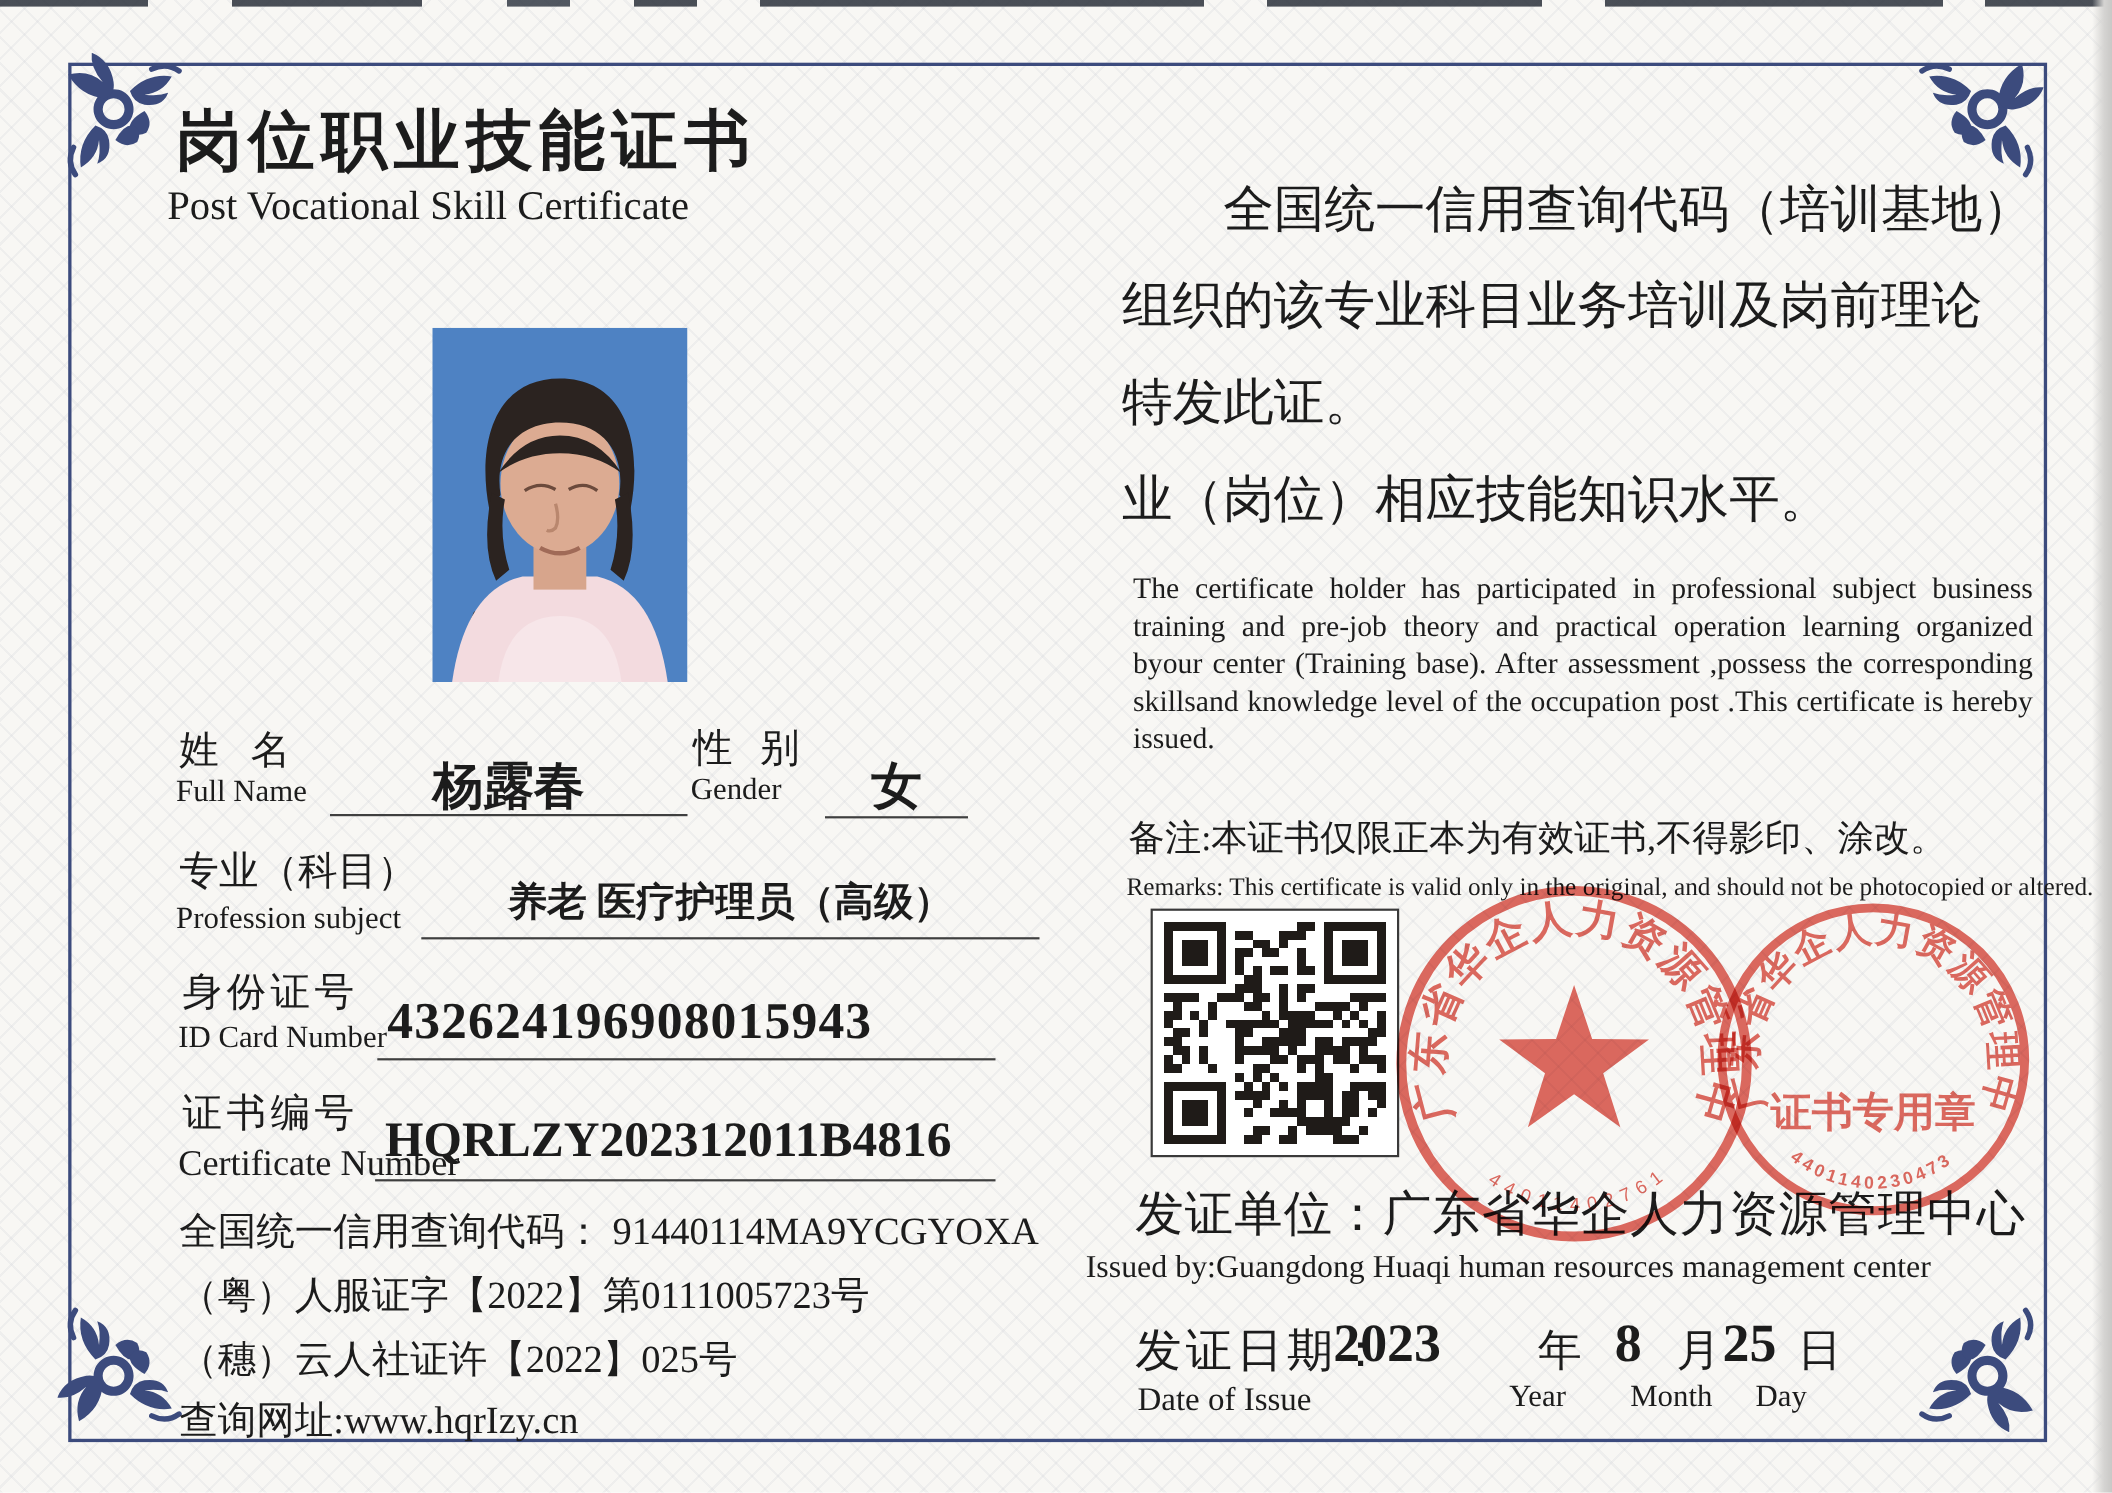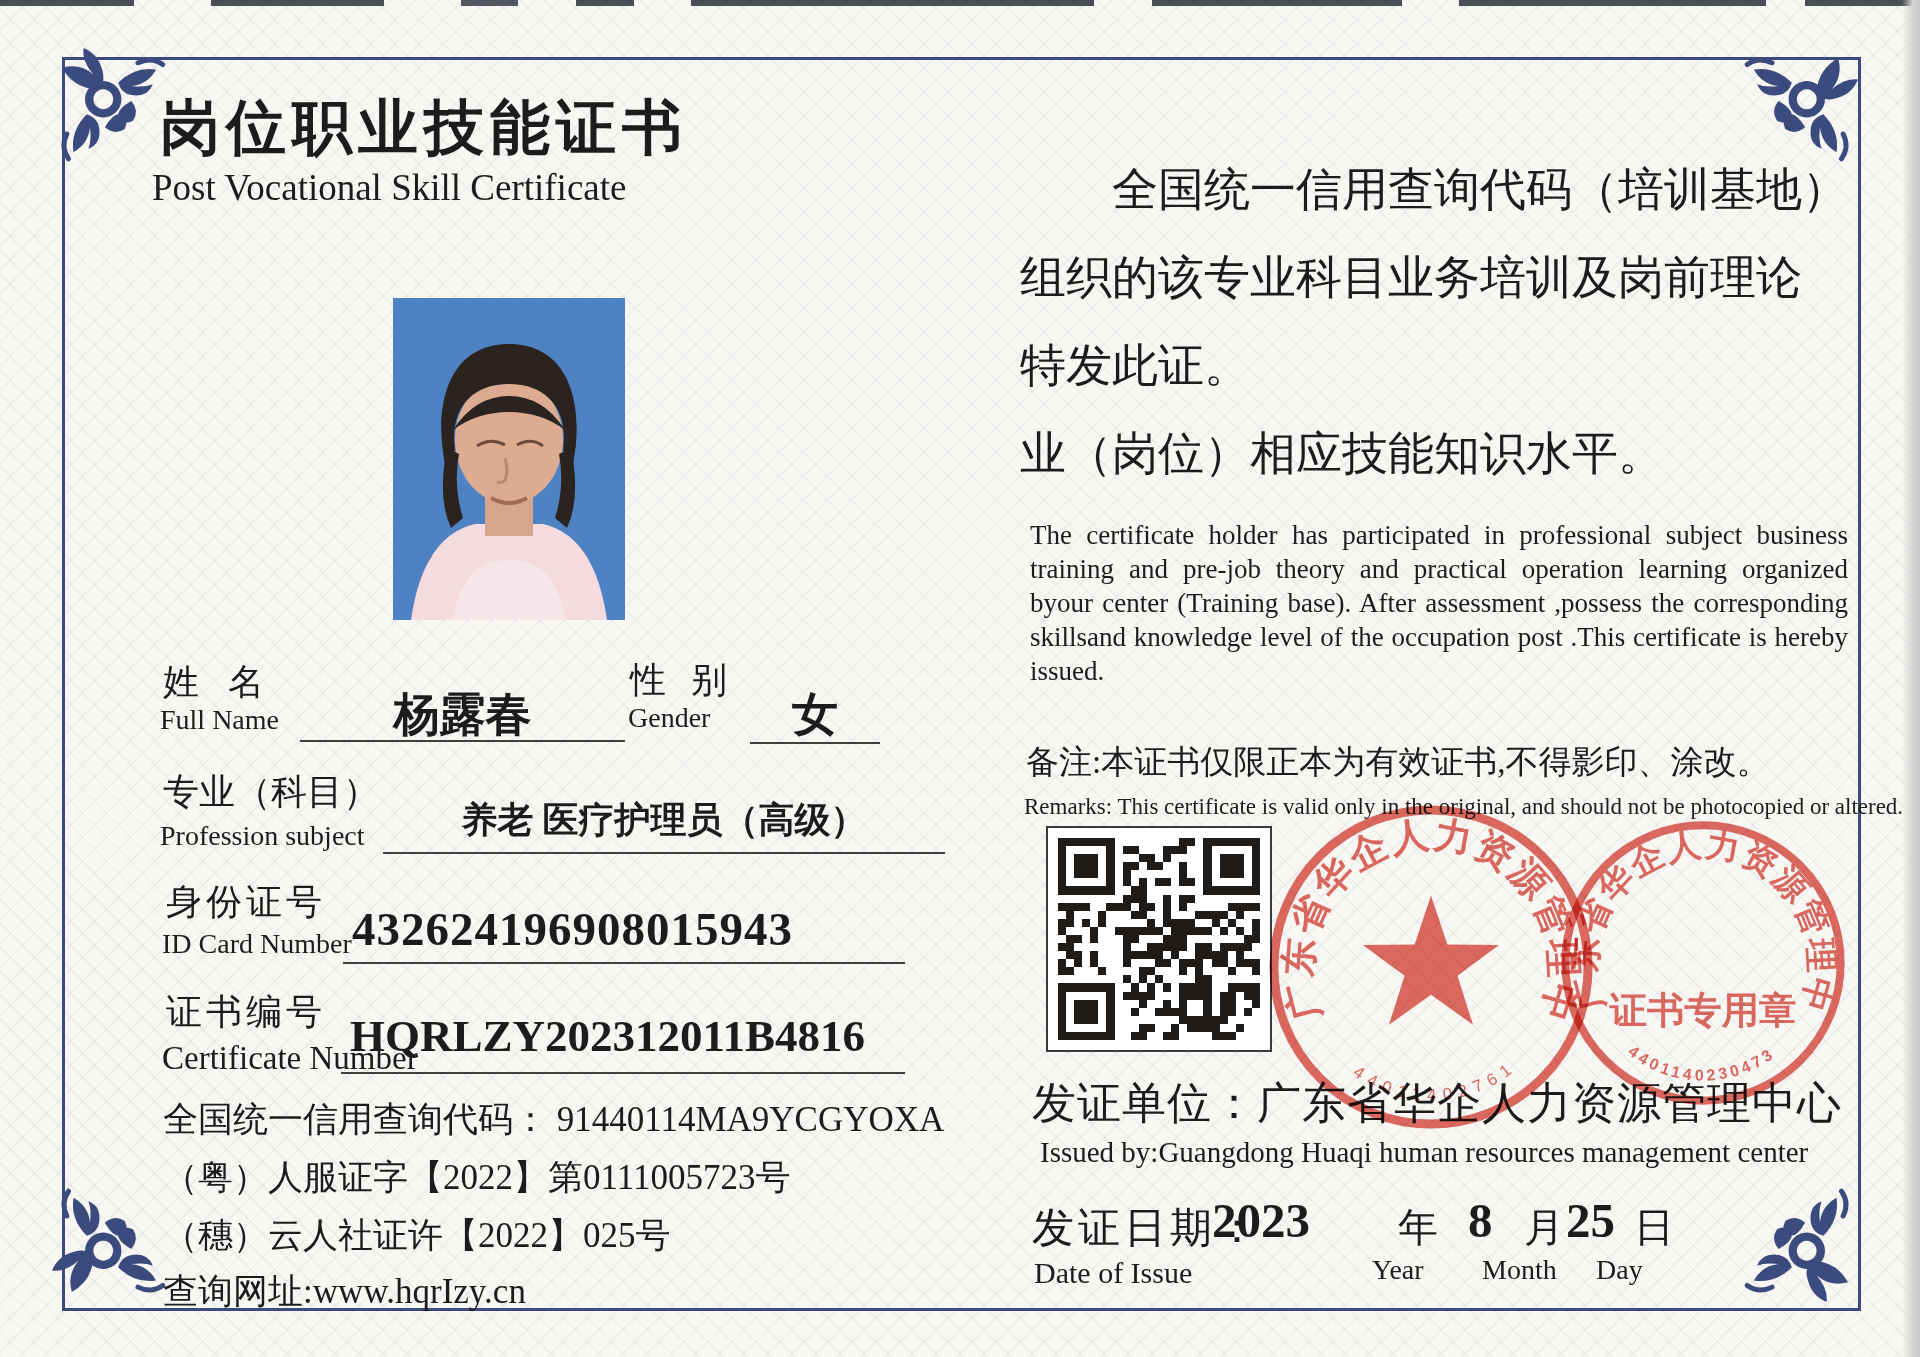--- a/index.html
+++ b/index.html
@@ -33,21 +33,21 @@
   .footer-line{left:163px;font-size:35px;}
   .stmt{left:1020px;top:146px;width:834px;font-size:46px;line-height:88px;}
   .stmt div:first-child{text-indent:92px;}
   .stmt-en{left:1030px;top:518px;width:818px;font-size:27px;line-height:34px;text-align:justify;}
   .remarks-cn{left:1026px;top:740px;font-size:33px;}
   .remarks-en{left:1024px;top:794px;font-size:23px;}
   .qr{left:1046px;top:826px;width:226px;height:226px;background:#fff;border:2px solid #3a3a3a;box-sizing:border-box;}
   .qr svg{position:absolute;inset:10px;}
   .stamp{position:absolute;pointer-events:none;mix-blend-mode:multiply;opacity:.88;}
   .issued-cn{left:1032px;top:1074px;font-size:44px;letter-spacing:1px;}
-  .issued-en{left:1040px;top:1136px;font-size:29px;}
+  .issued-en{left:987px;top:1136px;font-size:29px;}
   .date-lbl-cn{left:1032px;top:1200px;font-size:42px;letter-spacing:4px;}
   .date-lbl-en{left:1034px;top:1256px;font-size:30px;}
   .dnum{font-size:49px;font-weight:bold;}
   .dunit{font-size:40px;}
   .den{font-size:28px;}
 </style>
 </head>
 <body>
 
 <div class="paper"></div>

